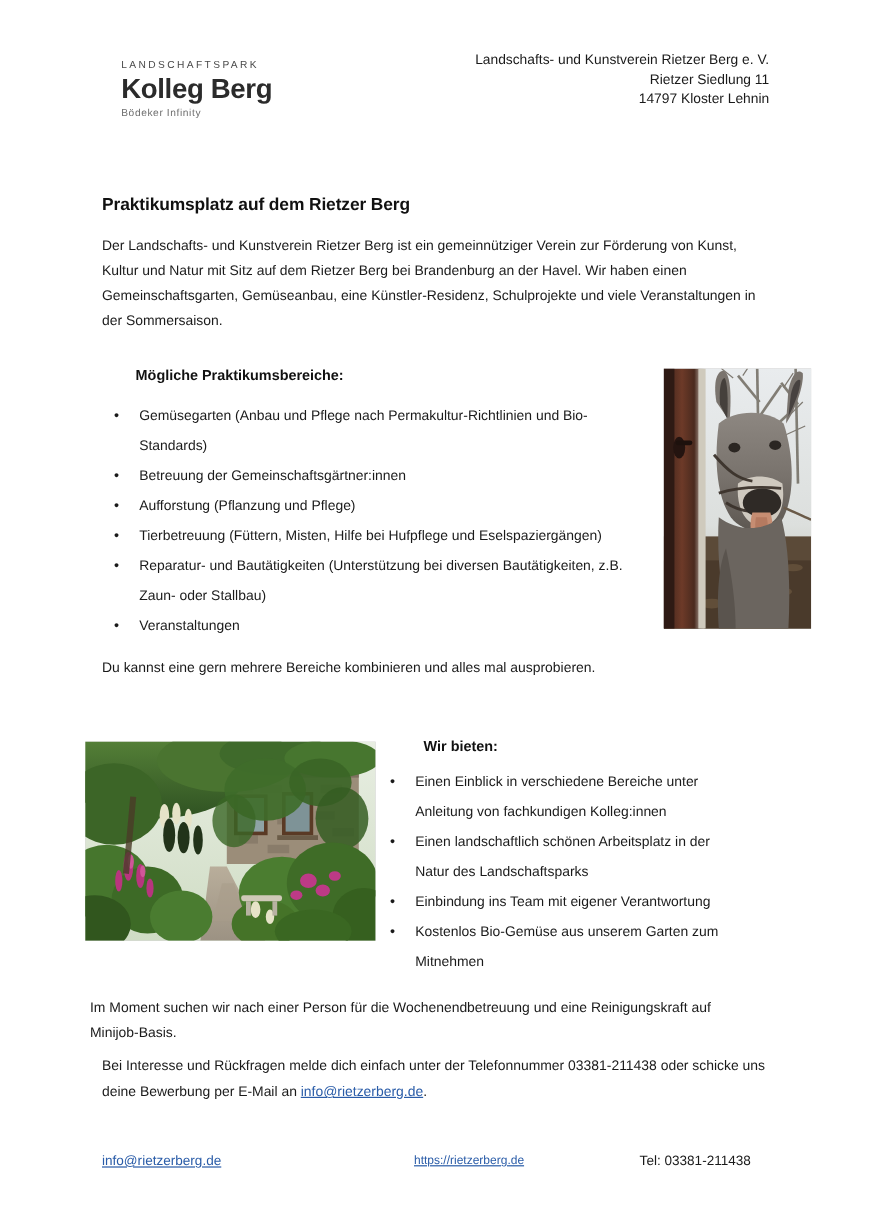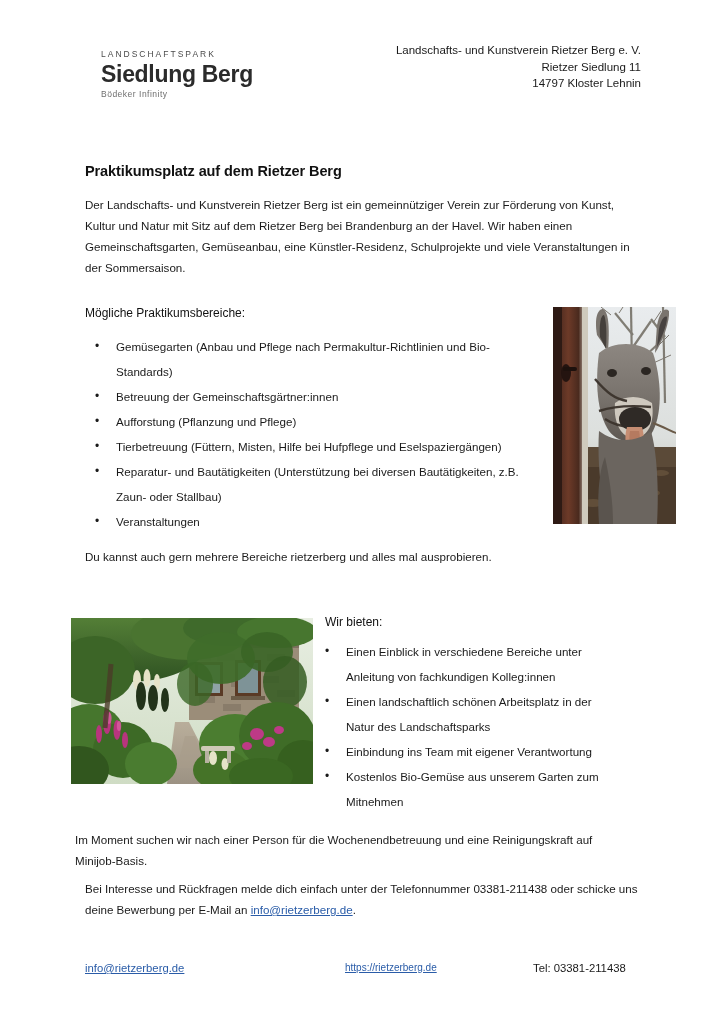--- a/index.html
+++ b/index.html
@@ -80,22 +80,23 @@
     top: 194px;
     width: 560px;
     font-size: 11.6px;
     line-height: 21px;
     color: #1a1a1a;
   }
 
   .section-head {
     position: absolute;
     font-size: 12px;
-    font-weight: 400;
+    font-weight: 700;
     color: #111111;
+    margin-left: 28px;
   }
   #head-bereiche { left: 85px; top: 306px; }
   #head-bieten   { left: 325px; top: 615px; }
 
   ul.doc-list {
     position: absolute;
     margin: 0;
     padding: 0;
     list-style: none;
   }
@@ -192,21 +193,21 @@
   }
   .photo svg { display: block; width: 100%; height: 100%; }
 </style>
 </head>
 <body>
 
 <div class="page">
 
   <div class="logo-block">
     <div class="logo-top">LANDSCHAFTSPARK</div>
-    <div class="logo-main">Siedlung Berg</div>
+    <div class="logo-main">Kolleg Berg</div>
     <div class="logo-sub">Bödeker Infinity</div>
   </div>
 
   <div class="address-block">
     <div>Landschafts- und Kunstverein Rietzer Berg e. V.</div>
     <div>Rietzer Siedlung 11</div>
     <div>14797 Kloster Lehnin</div>
   </div>
 
   <div class="doc-title">Praktikumsplatz auf dem Rietzer Berg</div>
@@ -302,21 +303,21 @@
       <path d="M74 120 C70 134 74 148 82 148 C90 147 93 134 89 120 Z" fill="#c68d72"></path>
       <path d="M77 124 C75 134 78 143 82 143 C86 142 88 133 86 124 Z" fill="#b57a60"></path>
 
       <path d="M46 124 C44 156 48 192 56 217 L104 217 C106 180 104 146 98 124 C82 136 62 136 46 124 Z" fill="#6b655f"></path>
       <path d="M52 150 C58 178 60 200 60 217 L46 217 C44 188 46 164 52 150 Z" fill="#5a544e"></path>
 
       <path d="M100 116 C110 120 118 124 123 126" stroke="#6a5a48" stroke-width="2" fill="none"></path>
     </svg>
   </div>
 
-  <div class="par" id="par-kombinieren">Du kannst auch gern mehrere Bereiche rietzerberg und alles mal ausprobieren.</div>
+  <div class="par" id="par-kombinieren">Du kannst eine gern mehrere Bereiche kombinieren und alles mal ausprobieren.</div>
 
   <div class="photo" id="photo-garden">
     <svg viewBox="0 0 242 166" preserveAspectRatio="none">
       <defs>
         <linearGradient id="gSky" x1="0" y1="0" x2="0" y2="1">
           <stop offset="0%" stop-color="#e8eee2"></stop>
           <stop offset="100%" stop-color="#cfdcc4"></stop>
         </linearGradient>
         <linearGradient id="gPath" x1="0" y1="0" x2="0" y2="1">
           <stop offset="0%" stop-color="#b9ae9b"></stop>

